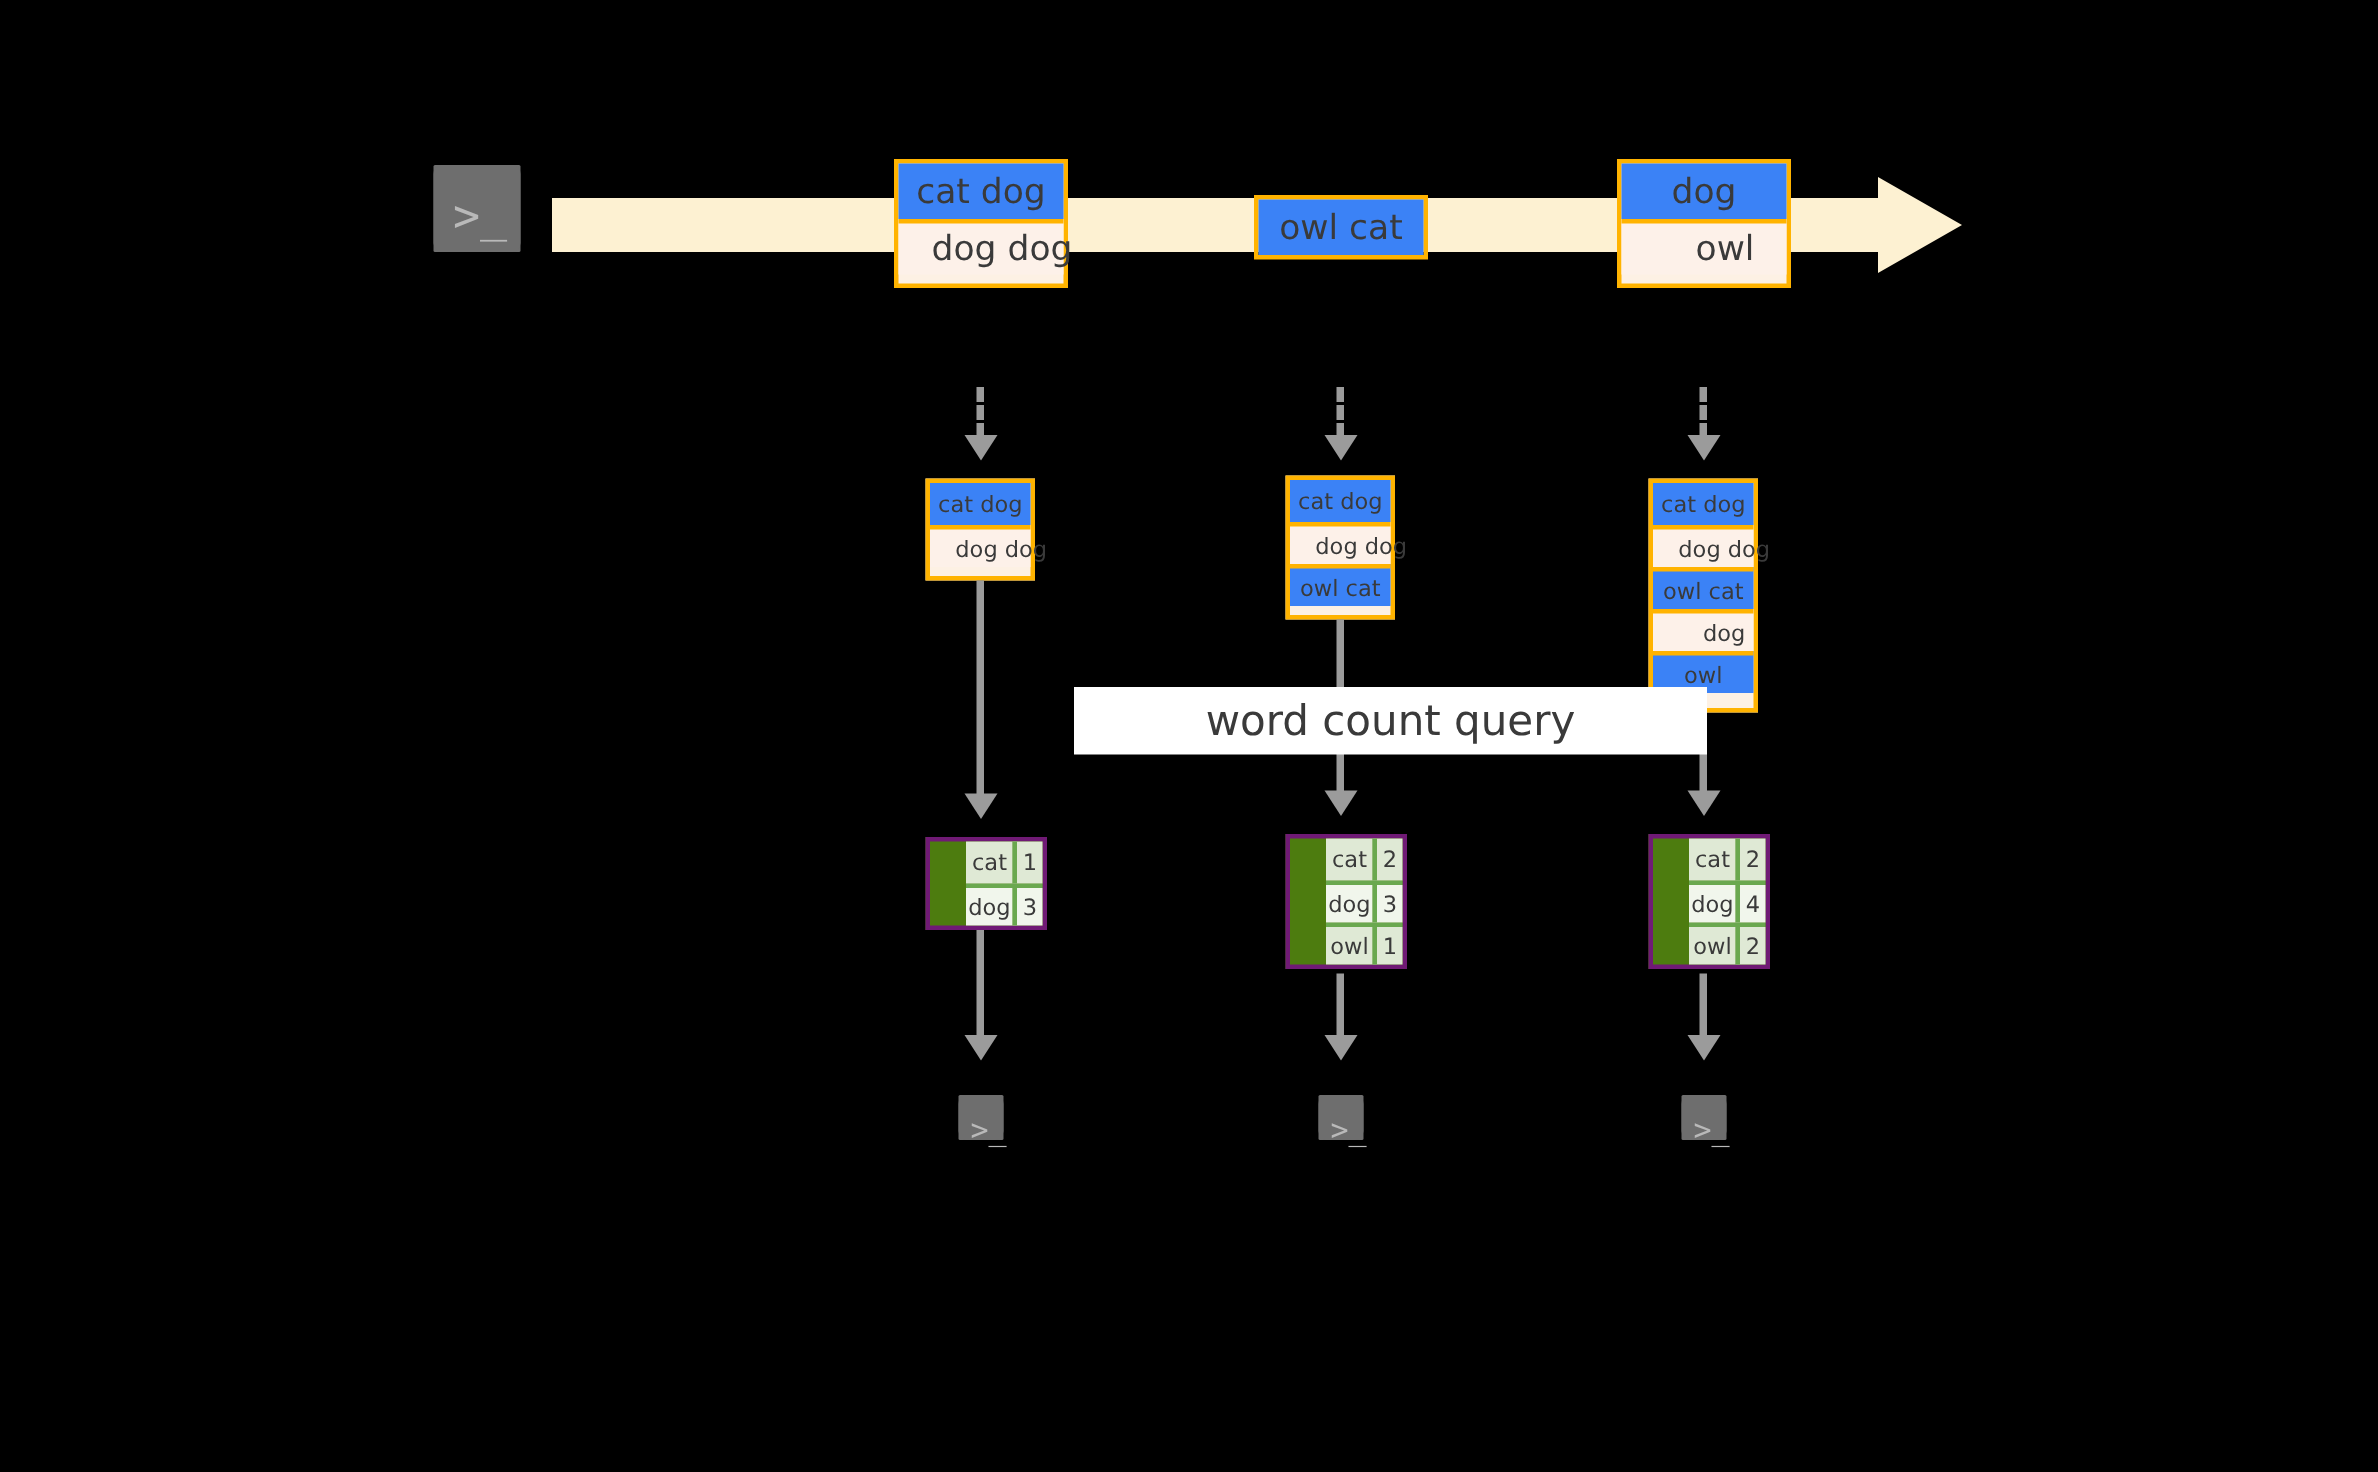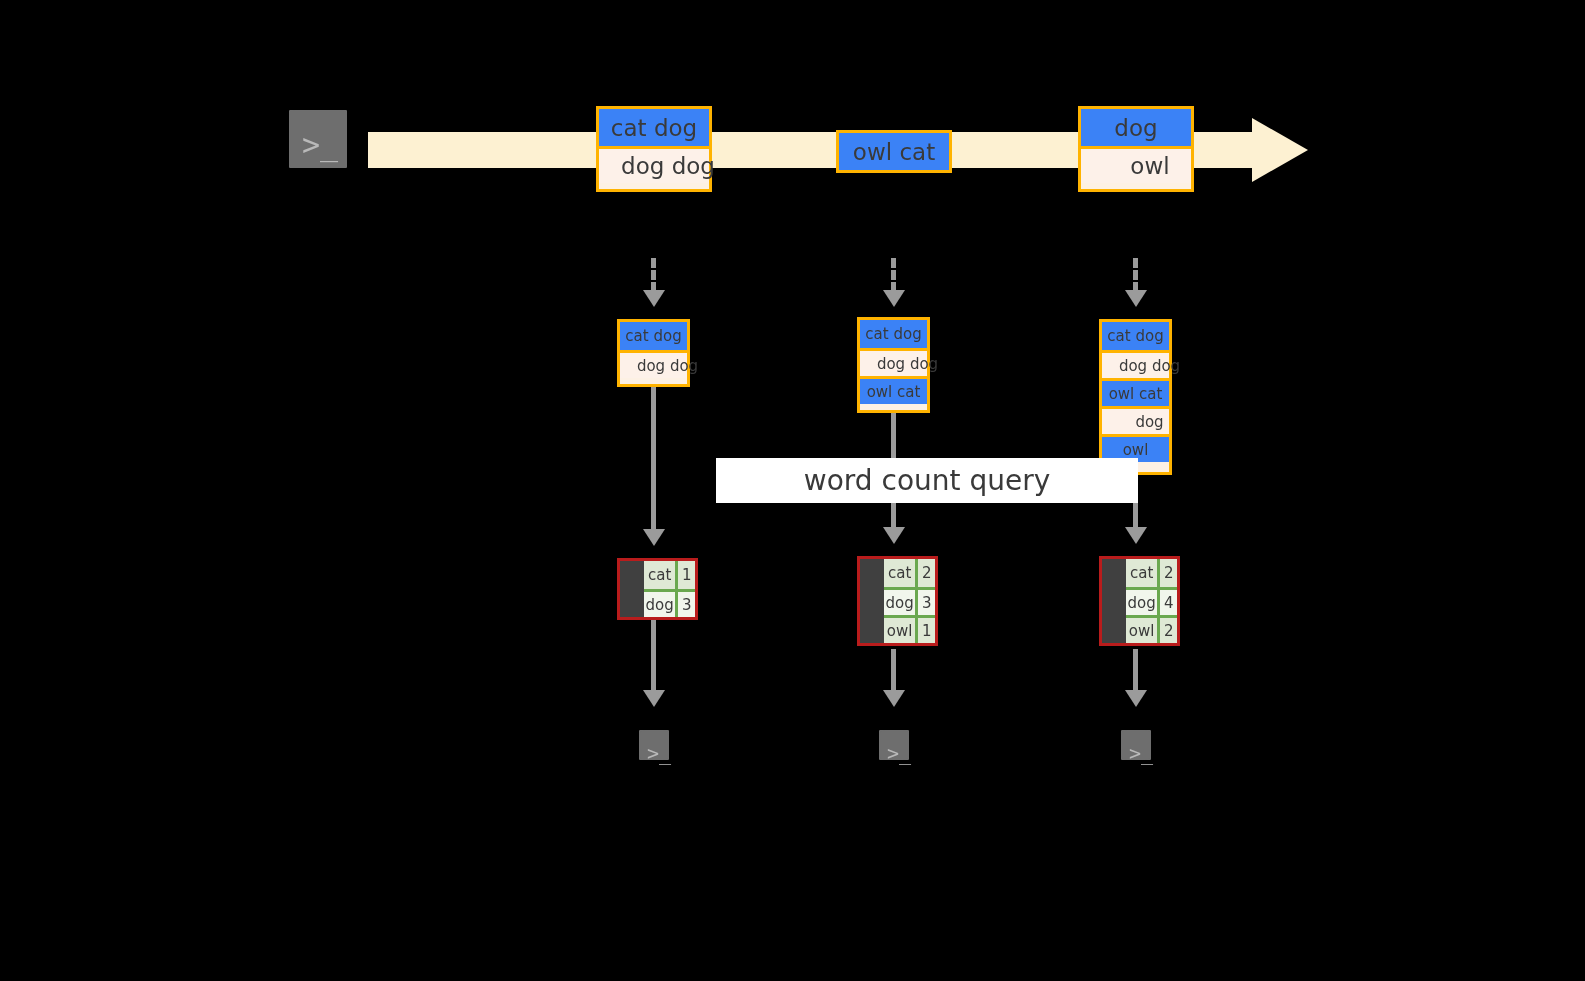--- a/index.html
+++ b/index.html
@@ -83,22 +83,22 @@
   .recrow.shade-b { background: #fdf1e9; padding-left: 28px; }
   .recrow + .recrow { border-top: 3px solid #ffb300; }
 
   .recbox.big .recrow { height: 37px; font-size: 23px; }
   .recbox.small .recrow { height: 28px; font-size: 15px; }
 
   
   .restable {
     position: absolute;
     box-sizing: border-box;
-    border: 3px solid #b91c1c;
-    background: #404040;
+    border: 3px solid #701a75;
+    background: #4d7c0f;
     padding-left: 24px;
   }
   .resrow {
     display: flex;
     box-sizing: border-box;
     height: 28px;
   }
   .resrow + .resrow { border-top: 3px solid #6aa84f; }
   .rescell {
     box-sizing: border-box;

